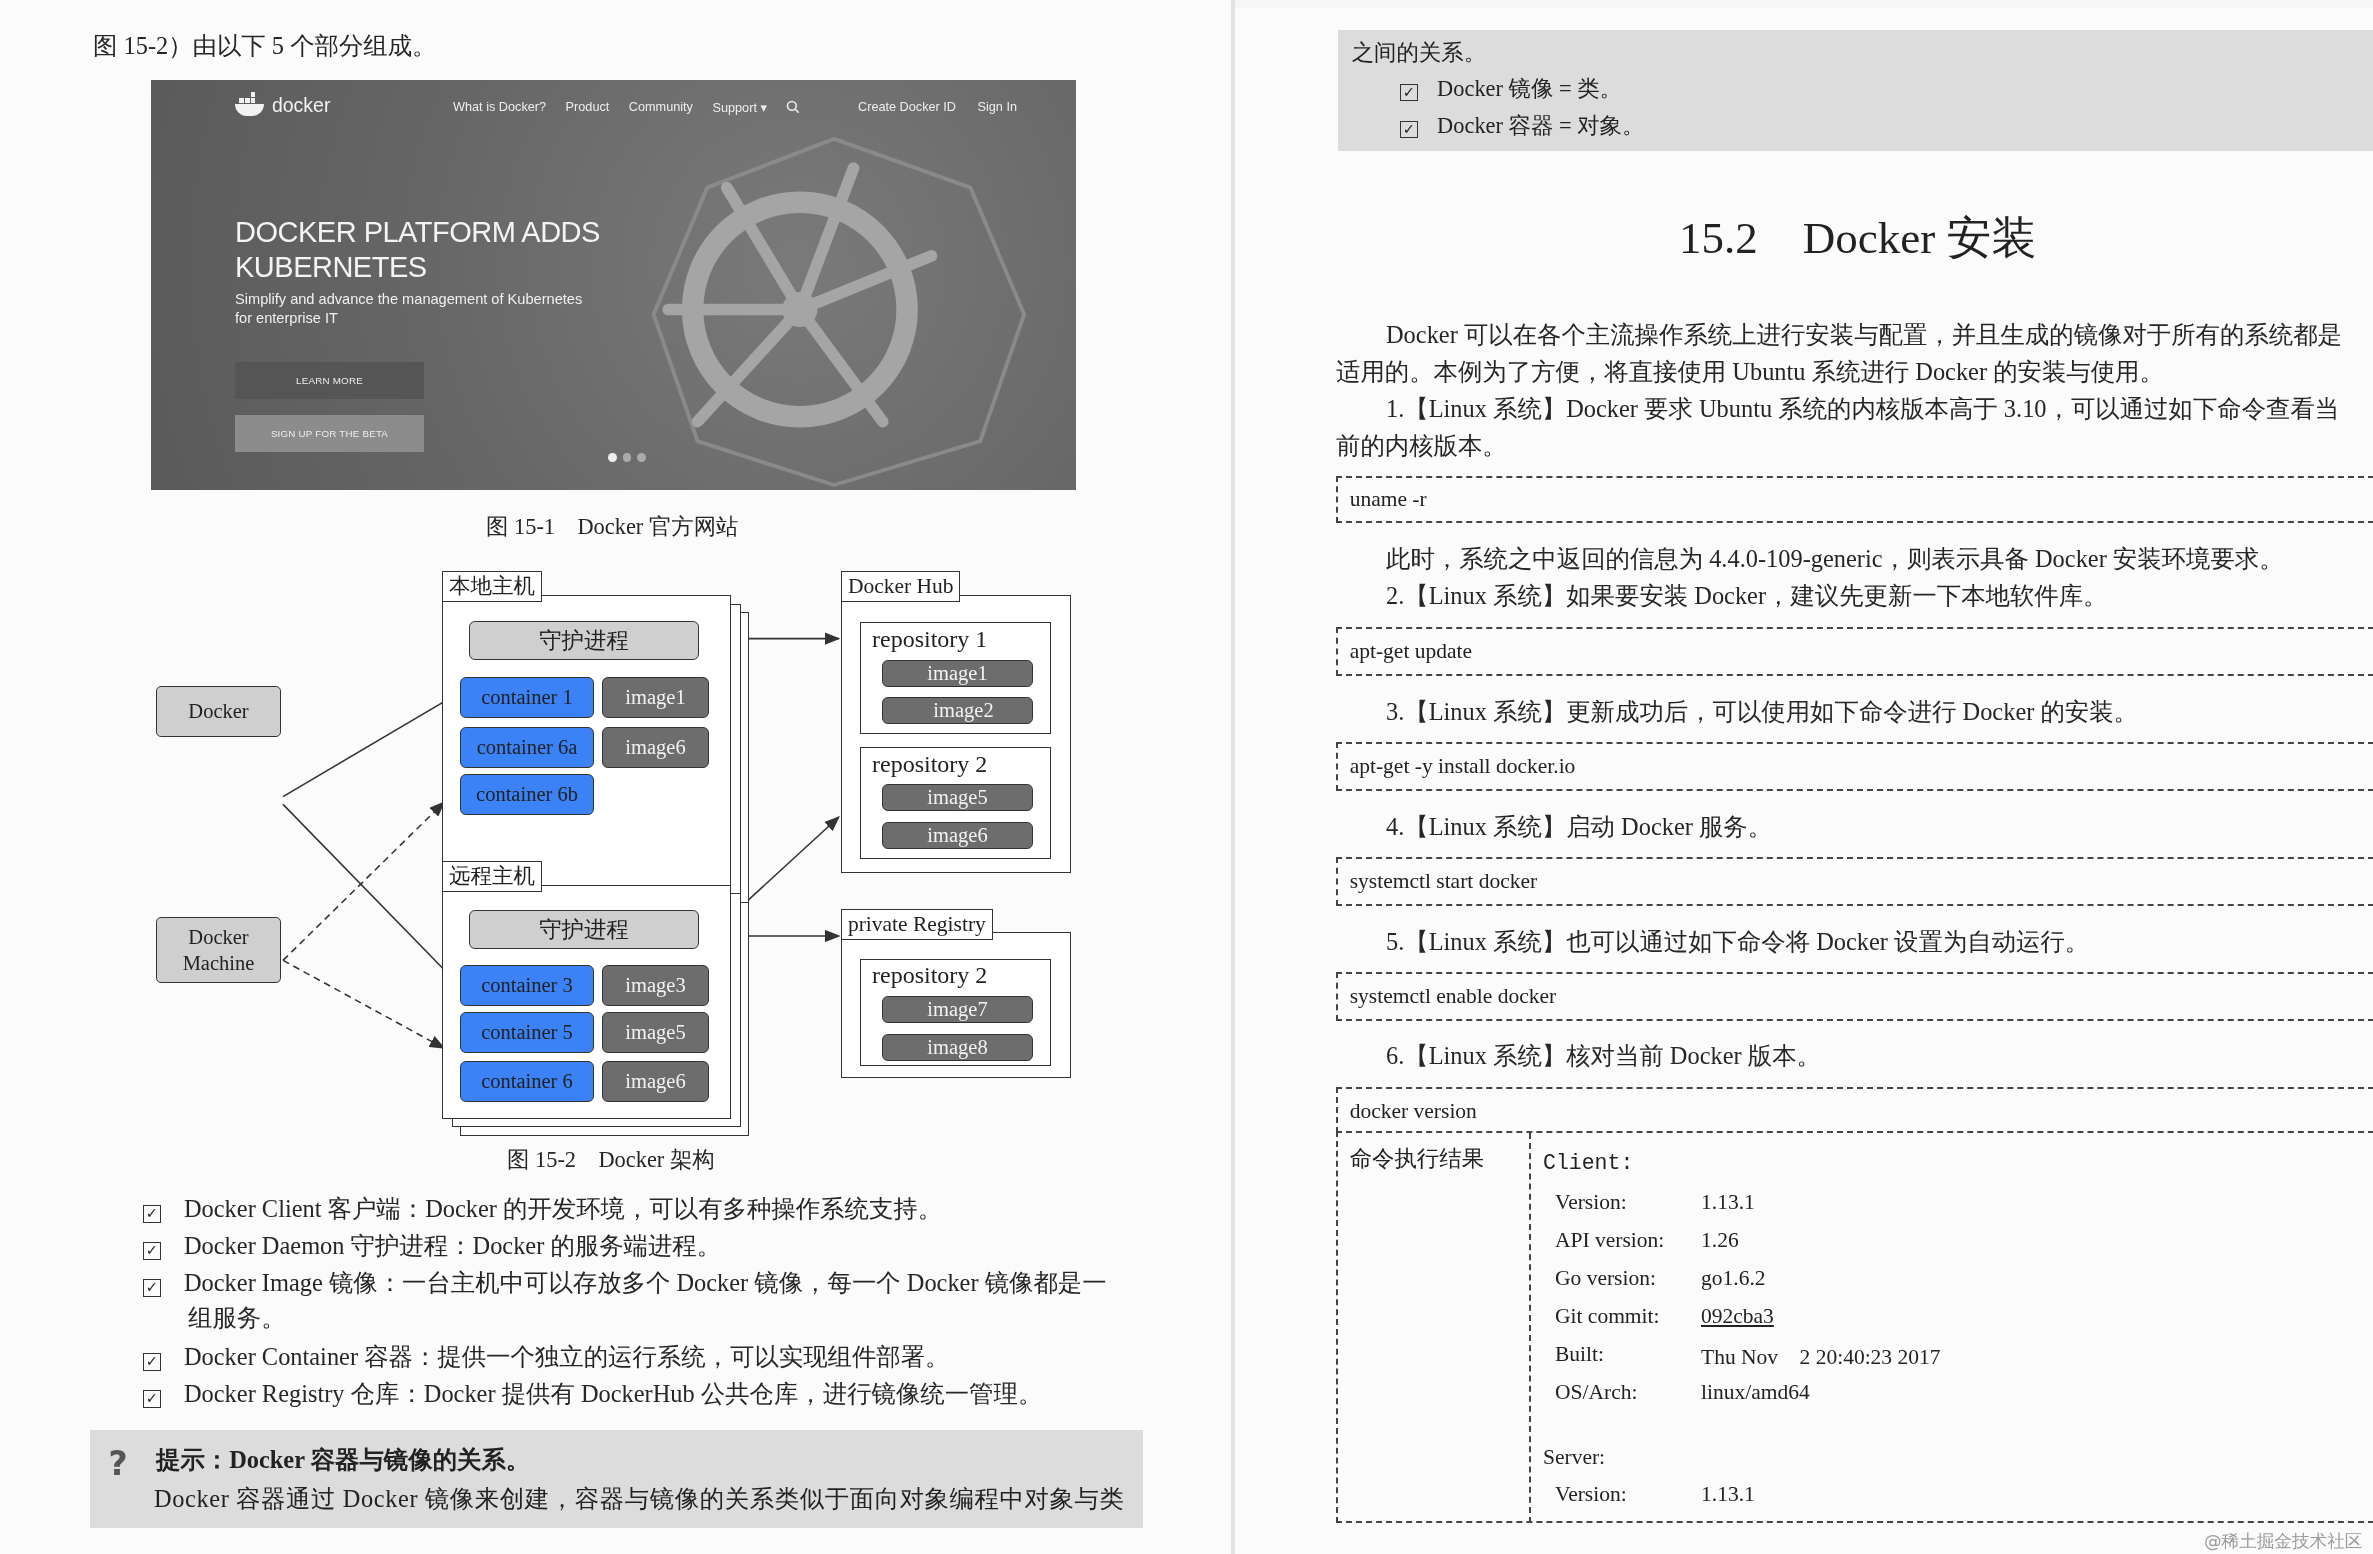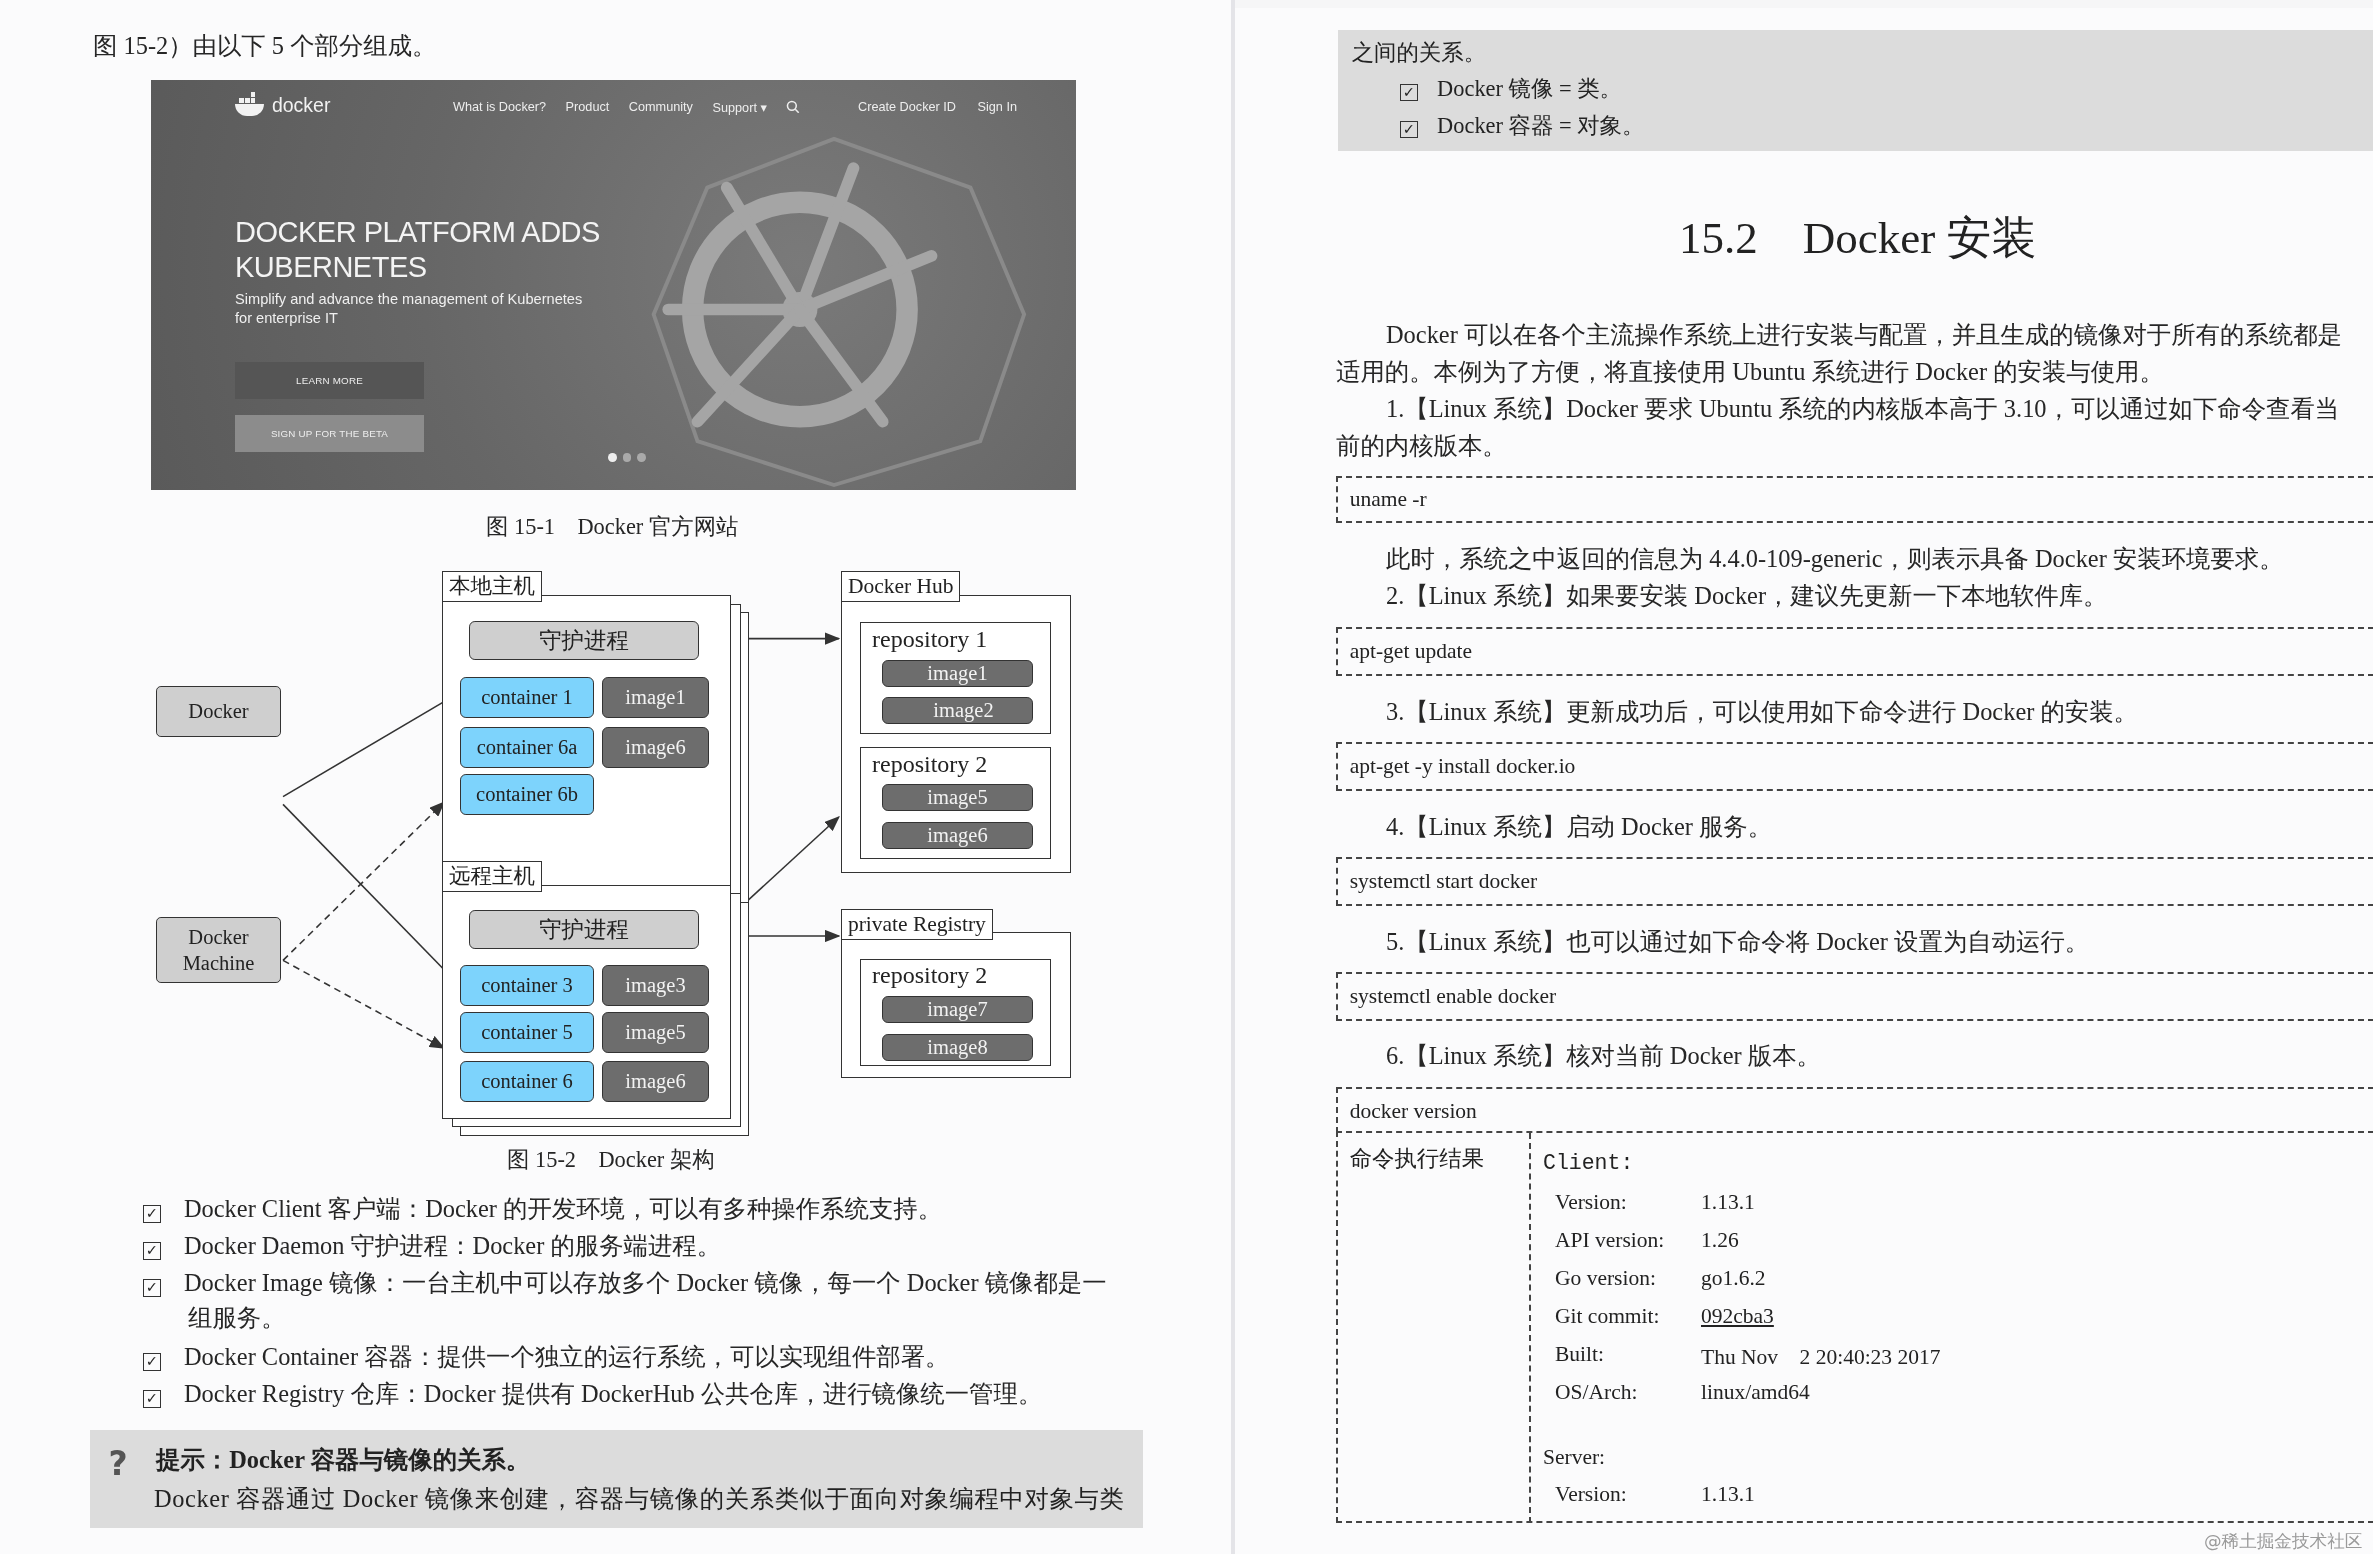--- a/index.html
+++ b/index.html
@@ -30,21 +30,21 @@
   .dots { position: absolute; left: 457px; top: 373px; display: flex; gap: 5.9px; }
   .dots i { display: block; width: 8.8px; height: 8.8px; border-radius: 50%; background: #aaa; }
   .dots i.on { background: #eee; }
   .helm { position: absolute; left: 488px; top: 49px; width: 390px; height: 361px; }
 
   
   .dg-box { position: absolute; border: 1.5px solid #333; background: #fff; }
   .dg-tab { position: absolute; border: 1.5px solid #333; background: #fff; font-size: 21.5px; line-height: 29px; padding: 0 5.9px; white-space: nowrap; color: #222; }
   .pill { position: absolute; border: 1.5px solid #333; border-radius: 5.9px; display: flex; align-items: center; justify-content: center; font-size: 20.5px; white-space: nowrap; }
   .pill.light { background: #cfcfcf; color: #222; }
-  .pill.mid { background: #7dd3fc; color: #222; }
+  .pill.mid { background: #3b82f6; color: #222; }
   .pill.dark { background: #6d6d6d; color: #f3f3f3; }
   .repo-label { position: absolute; font-size: 24px; color: #222; white-space: nowrap; }
 
   .checklist .row { position: absolute; left: 141px; font-size: 24.4px; line-height: 33px; white-space: nowrap; color: #262626; }
   .chk { display: inline-block; width: 17.6px; height: 17.6px; border: 1.6px solid #333; margin-right: 23.4px; position: relative; top: 1px; font-size: 14.6px; line-height: 13.7px; text-align: center; font-family: "DejaVu Sans", sans-serif; }
 
   .tip { position: absolute; left: 90px; top: 1430px; width: 1053px; height: 98px; background: #dcdcdc; }
   .tip-icon { position: absolute; left: 11.7px; top: 13.7px; width: 33px; height: 39px; font-family: "DejaVu Sans", sans-serif; font-size: 33px; color: #555; font-weight: bold; line-height: 39px; text-align: center; }
 
   .graybox { position: absolute; left: 103px; top: 21.5px; width: 1036px; height: 121px; background: #dcdcdc; }

